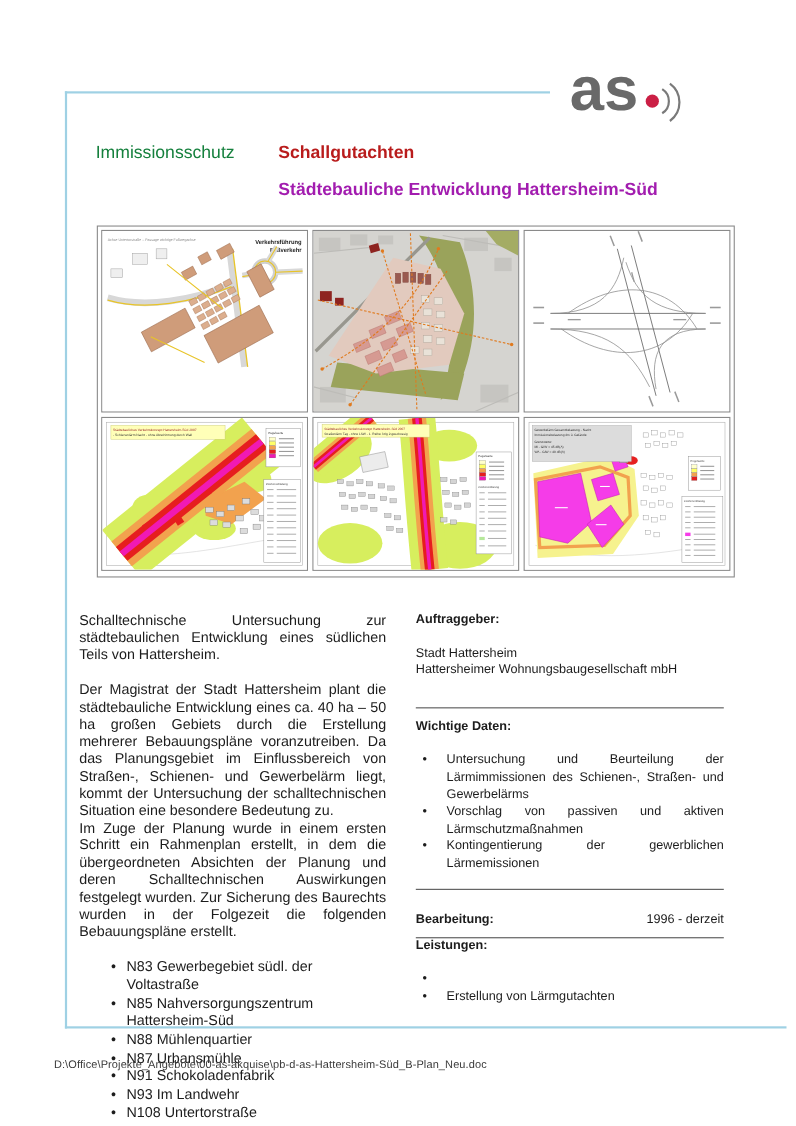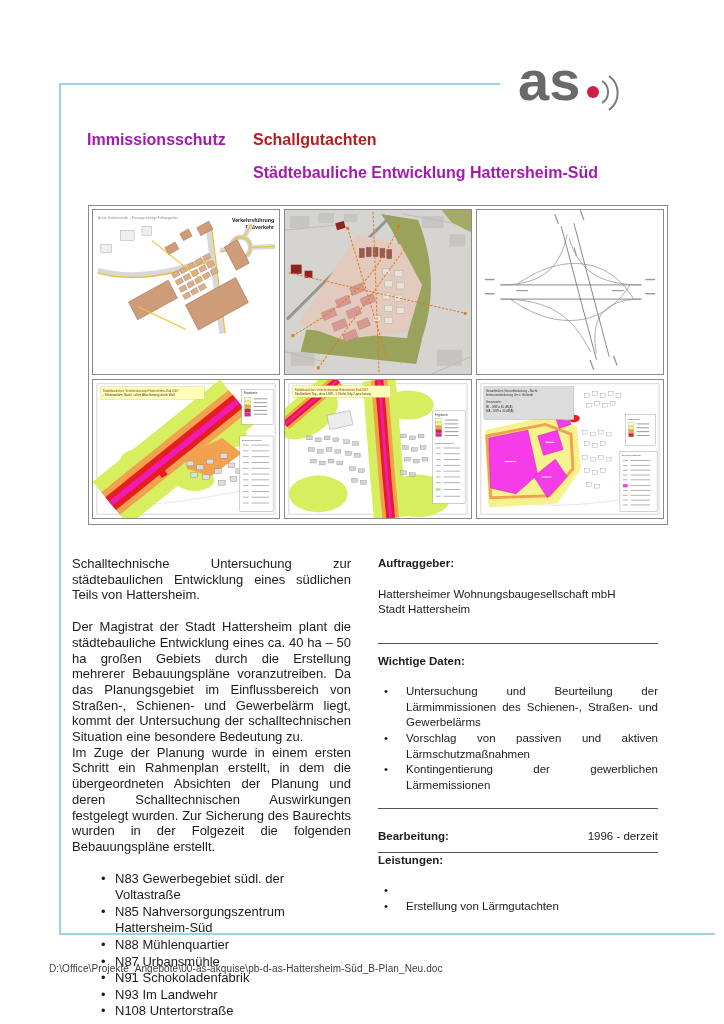--- a/index.html
+++ b/index.html
@@ -10,21 +10,21 @@
   
   .frame { position:absolute; background:#9fd1e4; }
   .frame-top    { left:59px;  top:83px;  width:441px; height:2px; }
   .frame-left   { left:59px;  top:83px;  width:2px;   height:852px; }
   .frame-bottom { left:59px;  top:933px; width:656px; height:2px; }
 
   
   .logo { position:absolute; left:516px; top:48px; width:140px; height:66px; }
 
   
-  .hdr-cat  { position:absolute; left:87px;  top:131px; font-size:16px; color:#a21caf;font-weight:bold; }
+  .hdr-cat  { position:absolute; left:87px;  top:131px; font-size:16px; color:#15803d; }
   .hdr-t1   { position:absolute; left:253px; top:131px; font-size:16px; font-weight:bold; color:#b91c1c; }
   .hdr-t2   { position:absolute; left:253px; top:164px; font-size:16px; font-weight:bold; color:#a21caf; }
 
   
   .grid {
     position:absolute; left:88px; top:205px; width:580px; height:320px;
     border:1px solid #8a8a8a; box-sizing:border-box; padding:3px;
   }
   .grid-inner { display:grid; grid-template-columns:repeat(3,1fr); grid-template-rows:166px 140px; gap:4px; width:100%; height:100%; }
   .cell { border:1px solid #8a8a8a; background:#fff; overflow:hidden; }
@@ -557,22 +557,22 @@
       <div class="bitem">
           <span class="bmark">•</span>
           <span>N108 Untertorstraße</span>
         </div>
     </div>
   </div>
 
   <div class="rcol">
     <div class="sec-label">Auftraggeber:</div>
     <div style="height:15px"></div>
+    <div>Stadt Hattersheim</div>
     <div>Hattersheimer Wohnungsbaugesellschaft mbH</div>
-    <div>Stadt Hattersheim</div>
     <div class="divider" style="margin-top:25px"></div>
     <div class="sec-label" style="margin-top:10px">Wichtige Daten:</div>
     <div style="height:14px"></div>
     <div class="fact">
         <span class="bmark">•</span>
         <span class="ftext">Untersuchung und Beurteilung der Lärmimmissionen des Schienen-, Straßen- und Gewerbelärms</span>
       </div>
     <div class="fact">
         <span class="bmark">•</span>
         <span class="ftext">Vorschlag von passiven und aktiven Lärmschutzmaßnahmen</span>

